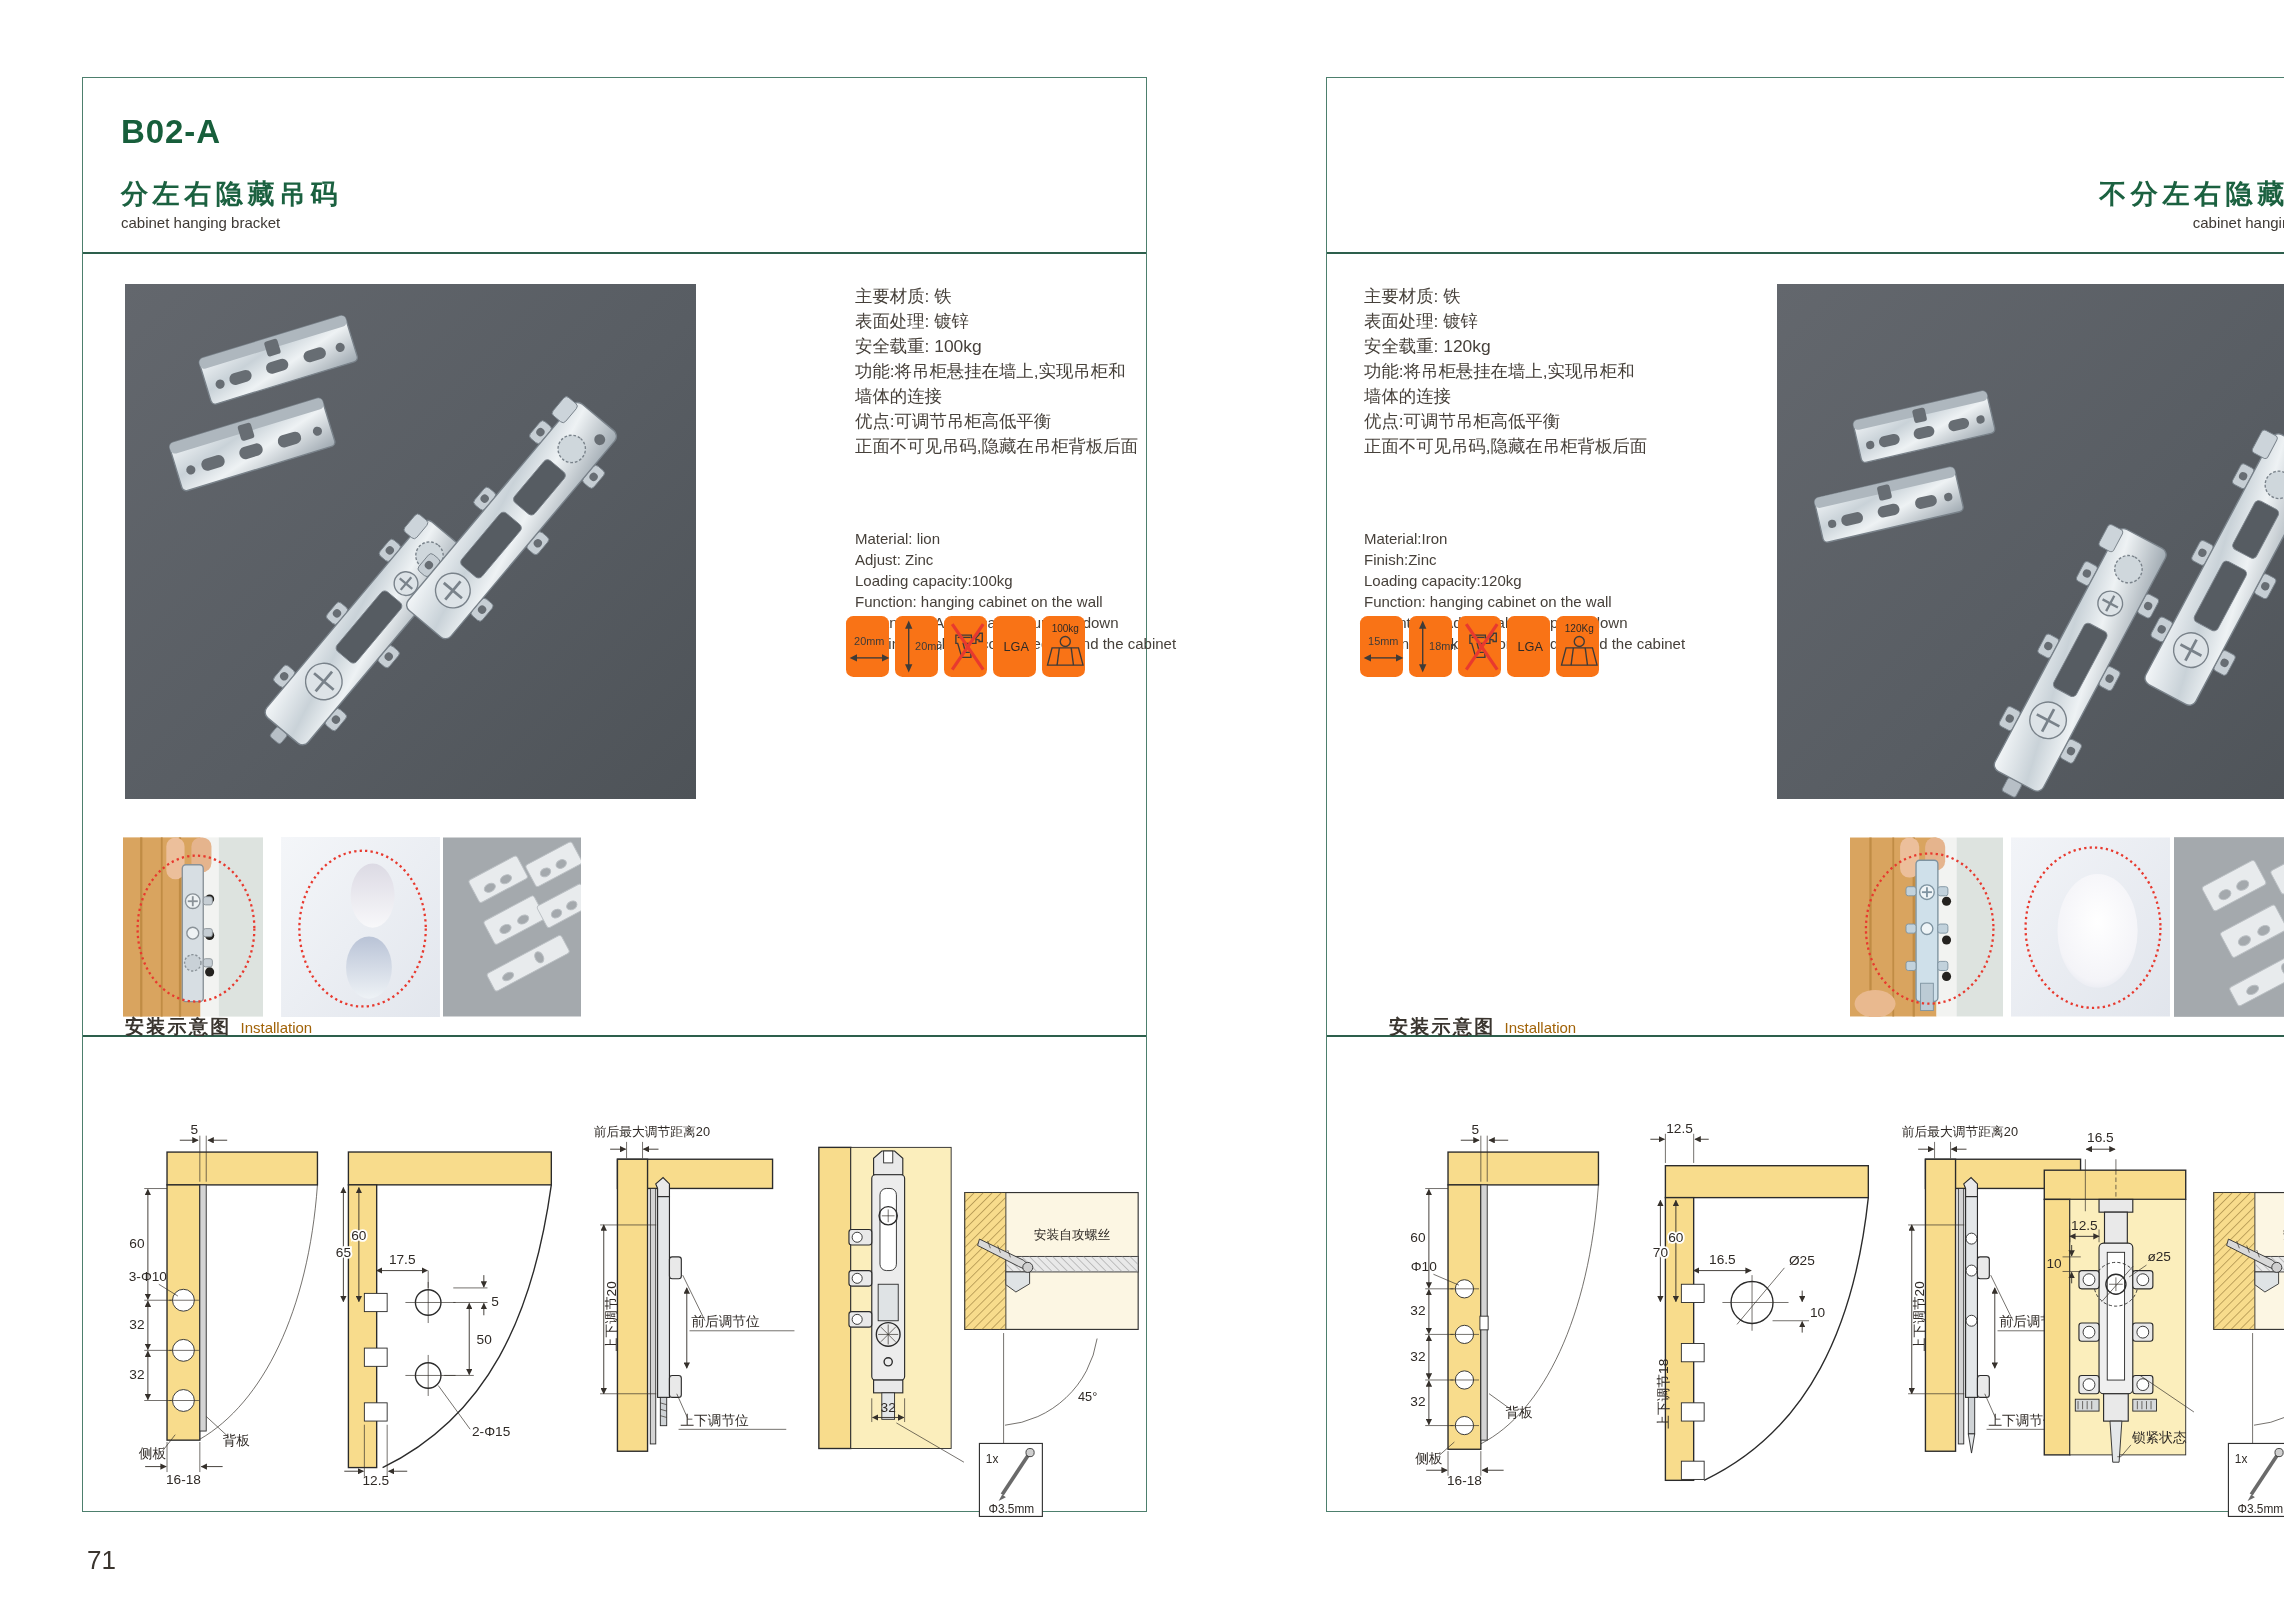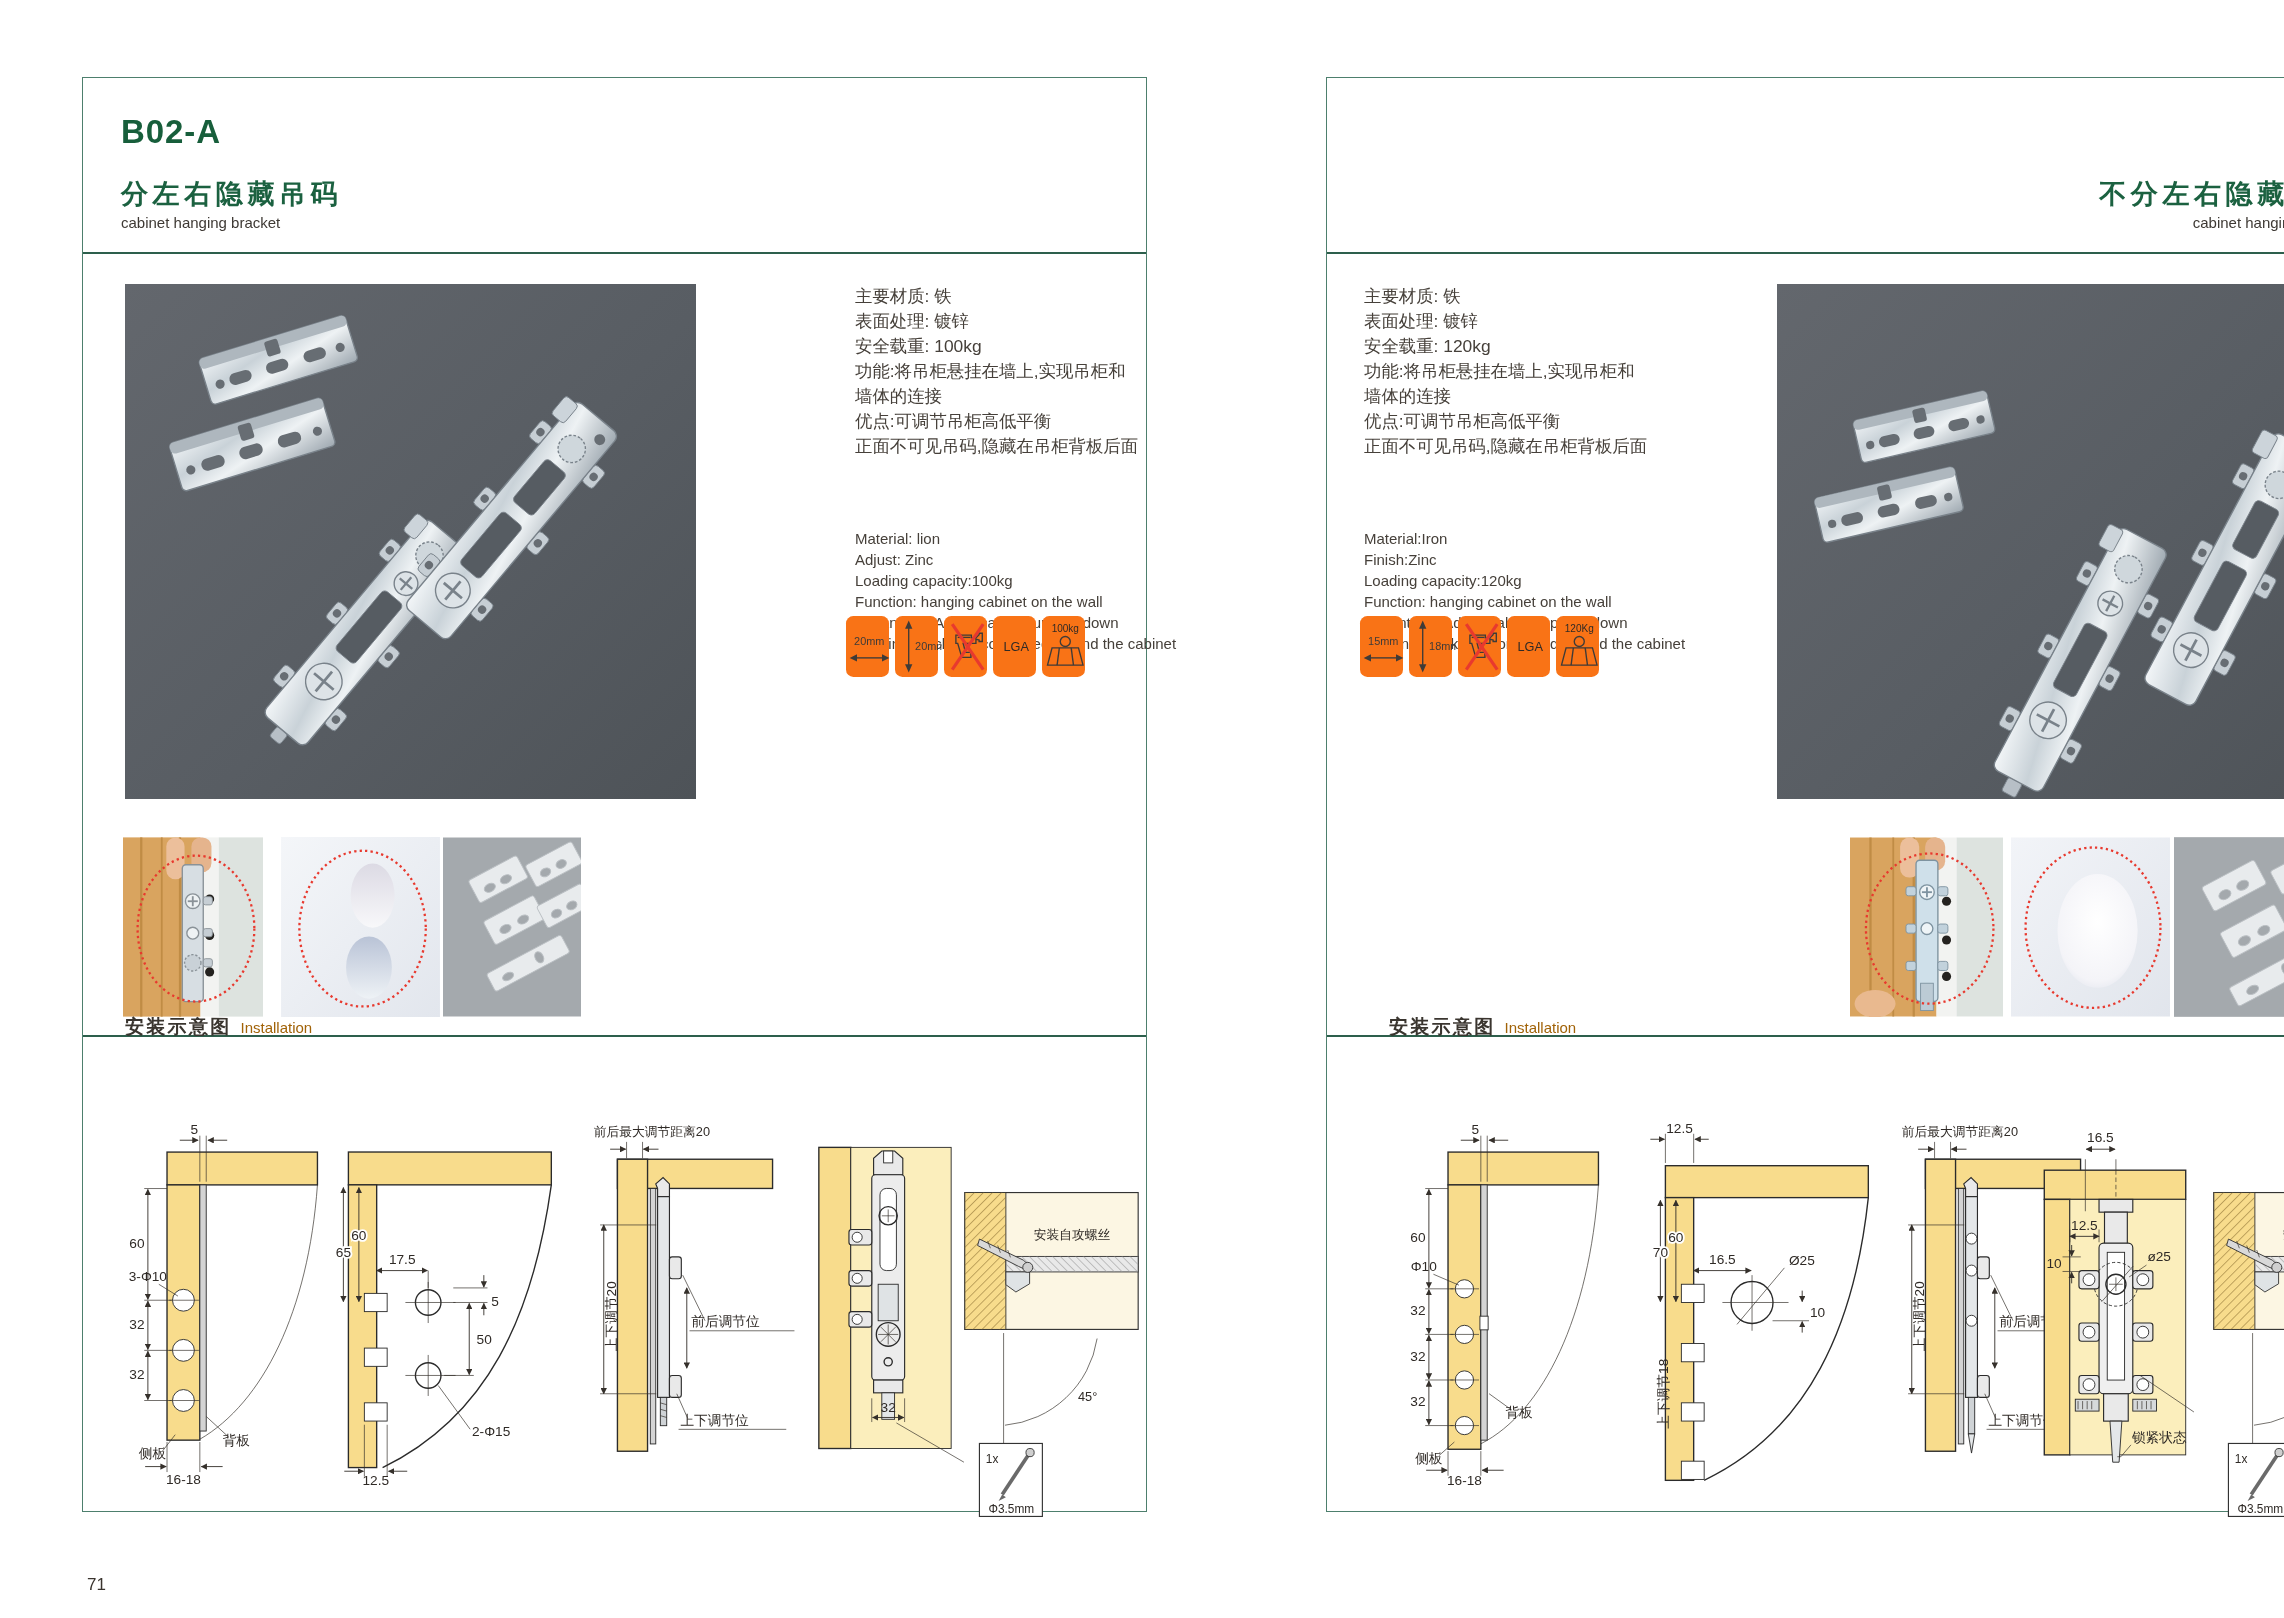--- a/index.html
+++ b/index.html
@@ -31,21 +31,21 @@
   .picon{width:43px;height:61px;background:#f97316;border-radius:7.3px;}
   .picon svg{display:block;}
   .thumb{position:absolute;top:759px;height:180px;}
   .thumb svg{display:block;}
   .install-head{position:absolute;top:936px;display:flex;align-items:baseline;}
   .page.left .install-head{left:42px;}
   .page.right .install-head{left:62px;}
   .ih-cn{font-size:19px;font-weight:700;color:#3a352f;letter-spacing:2.3px;}
   .ih-en{font-size:15px;color:#a16207;margin-left:9px;}
   .diag{position:absolute;overflow:visible;}
-  .pageno{position:absolute;font-size:17px;color:#3a342e;margin-top:30px;}
+  .pageno{position:absolute;font-size:26px;color:#3a342e;}
   svg text{fill:#2f2a26;font-family:"Liberation Sans","DejaVu Sans",sans-serif;}
   .dt{font-size:30px;}
   .dl{stroke:#35302b;stroke-width:2;fill:none;}
   .tl{stroke:#35302b;stroke-width:1.5;fill:none;}
   .ol{stroke:#2b2b2b;stroke-width:3;fill:none;}
   .wood{fill:#f8dc8c;stroke:#2b2b2b;stroke-width:3;}
   .wood2{fill:#fbeebc;stroke:#2b2b2b;stroke-width:2;}
   .back{fill:#d4d4d4;stroke:#2b2b2b;stroke-width:2;}
   .metal{fill:#e9e9e9;stroke:#2b2b2b;stroke-width:2.5;}
   .whitebox{fill:#ffffff;stroke:#2b2b2b;stroke-width:2;}

